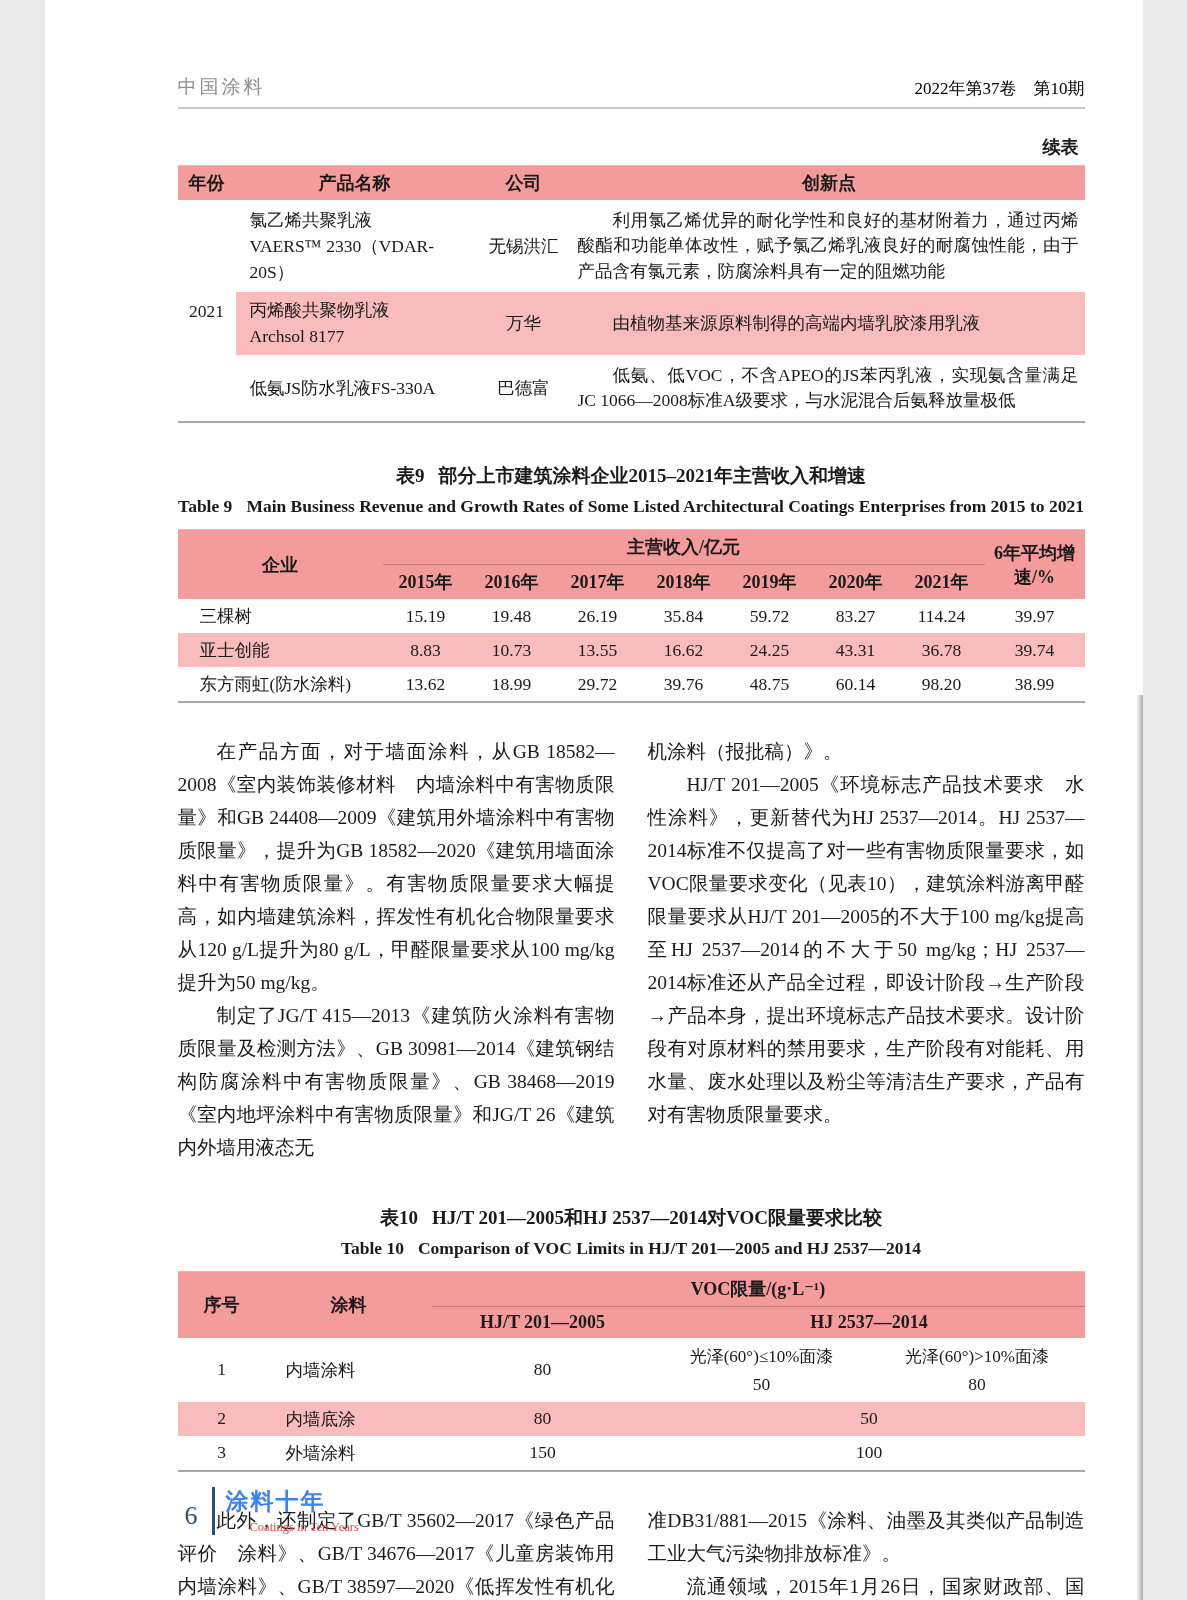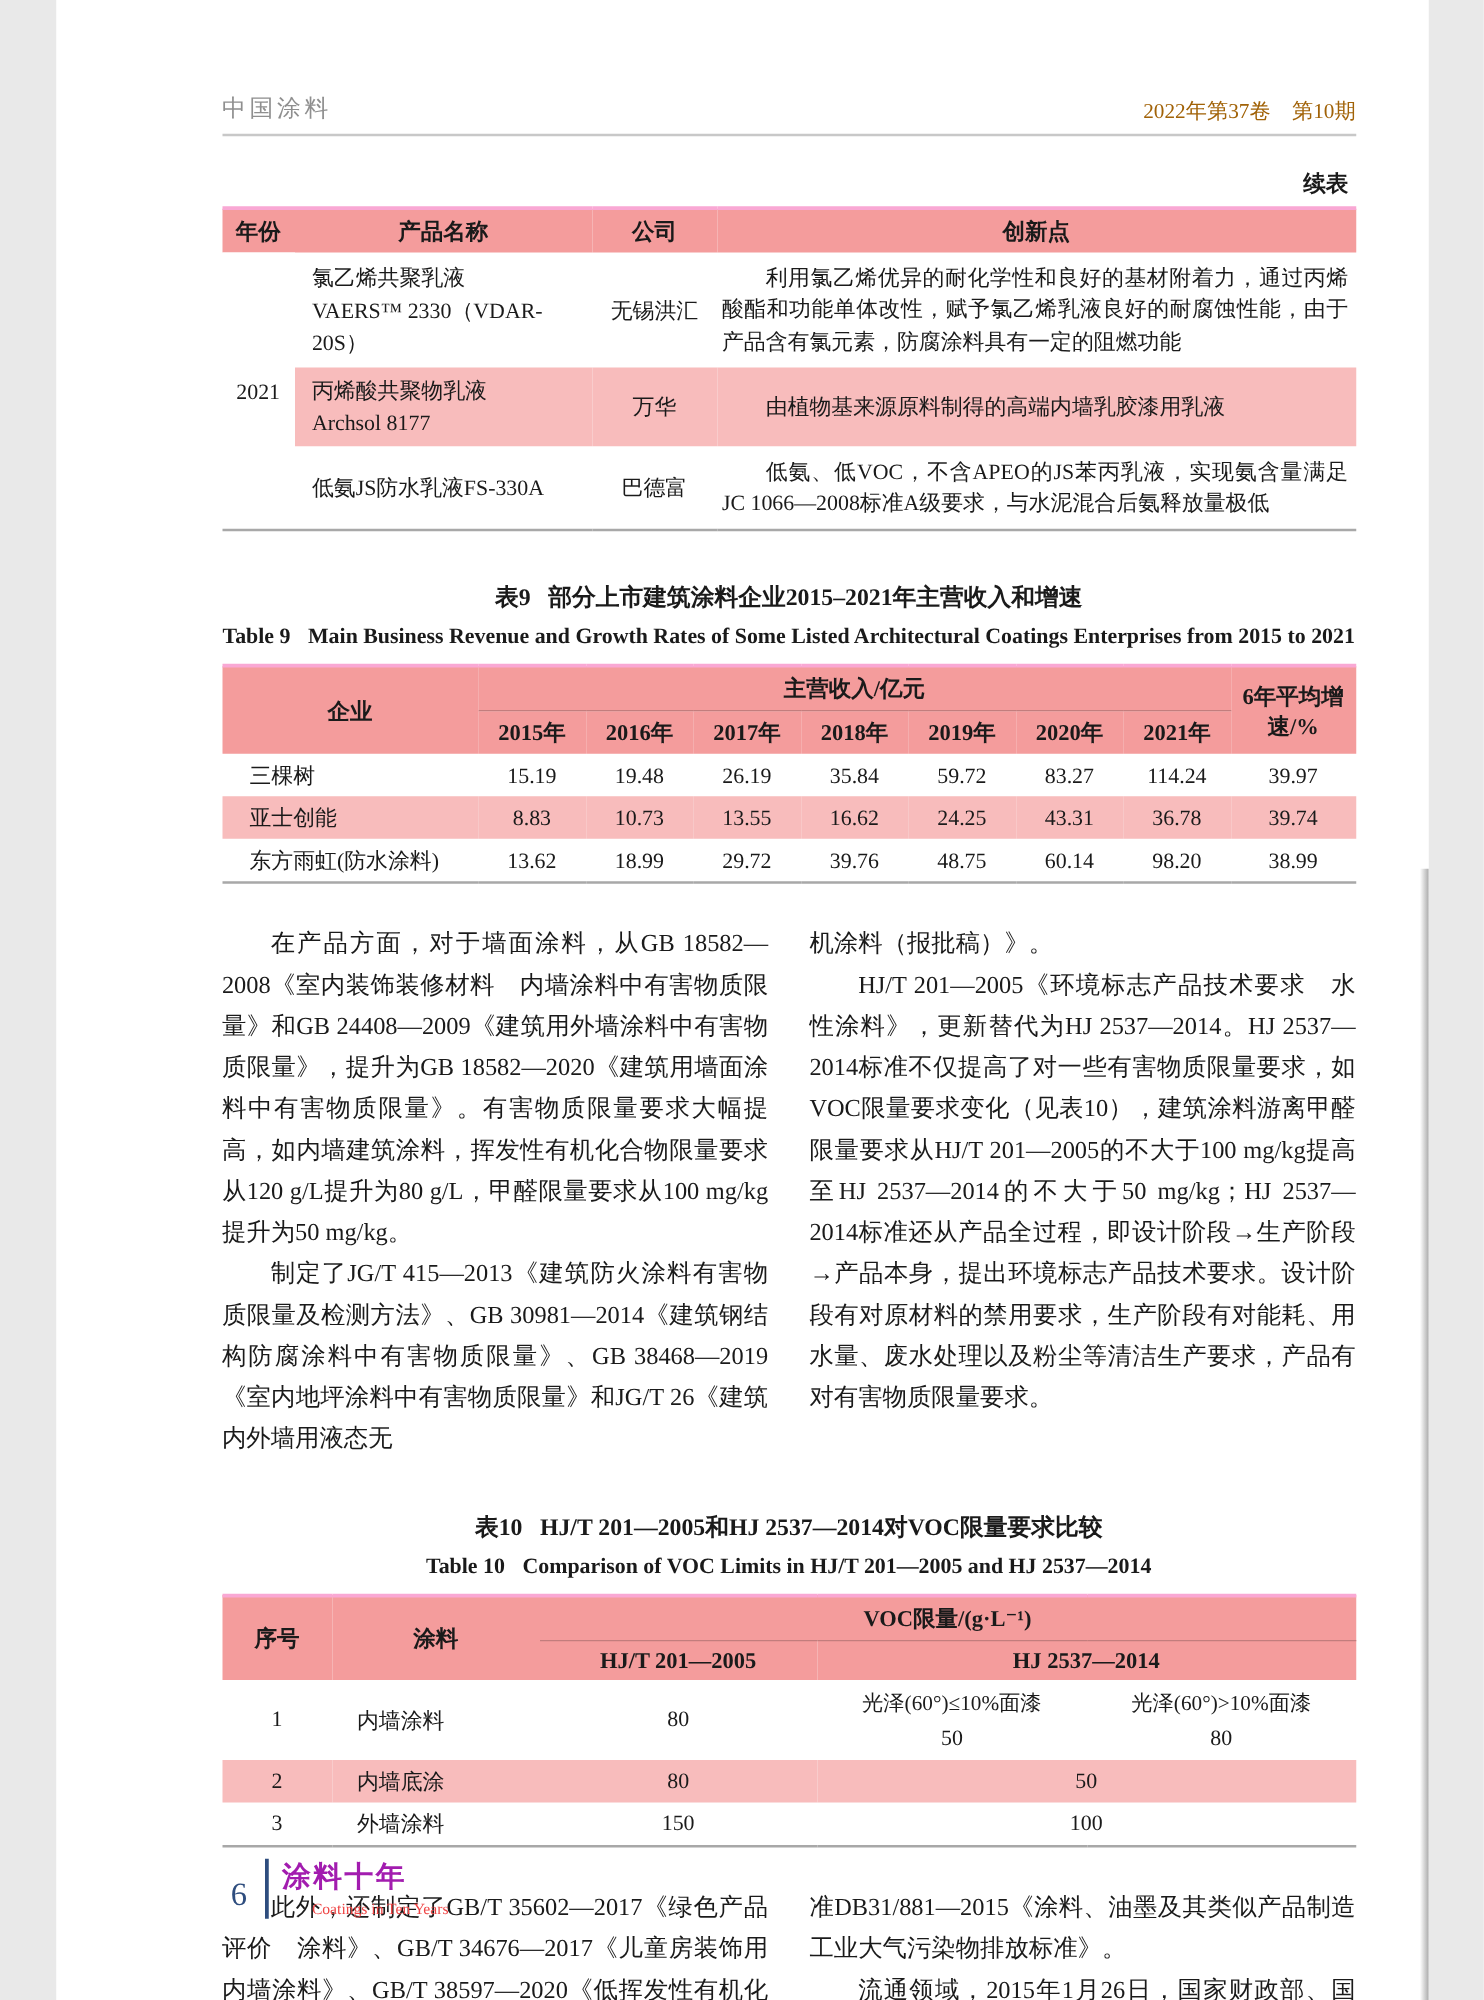--- a/index.html
+++ b/index.html
@@ -8,29 +8,29 @@
     width:1098px; height:1600px; margin:0 auto; position:relative;
     background:#ffffff; overflow:hidden;
     font-family:"Liberation Serif","DejaVu Serif",serif; color:#1a1a1a;
   }
   .content { position:absolute; left:133px; top:0; width:907px; }
 
   
   .pagehead { display:flex; justify-content:space-between; align-items:flex-end;
     padding-top:74px; padding-bottom:7px; border-bottom:2px solid #c8c8c8; }
   .journal { color:#8f8f8f; font-size:19px; letter-spacing:3px; }
-  .issue { color:#a16207; font-size:17px; }
+  .issue { color:#000000; font-size:17px; }
 
   .cont-note { text-align:right; font-weight:700; font-size:18px; margin:26px 6px 6px 0; }
 
   
   table { border-collapse:collapse; width:100%; }
   .tbl { border-bottom:2px solid #a8a8a8; }
   .tbl thead th { background:#f49c9c; font-weight:700; font-size:18px; padding:5px 4px; }
-  .tbl thead { border-top:3px solid #f9a8d4; }
+  .tbl thead { border-top:1px solid #f9a8d4; }
   .tbl td { font-size:17.5px; padding:5px 8px; vertical-align:middle; }
   .pink td { background:#f8bcbc; }
   .cell-center { text-align:center; }
   .cell-left { text-align:left; }
 
   
   .tbl-products td { line-height:1.5; }
   .tbl-products .innov { text-align:justify; text-indent:2em; line-height:1.45; padding:8px 6px 8px 4px; }
   .tbl-products .prod { padding-left:14px; }
   .yearcell { background:#fff !important; text-align:center; }
@@ -63,21 +63,21 @@
   .tbl-voc .coat { text-align:left; padding-left:20px; }
   .tbl-voc .glosscell { padding:7px 4px; }
   .tbl-voc .gloss-label { font-size:17px; }
   .tbl-voc .gloss-val { margin-top:6px; }
 
   
   .pagefoot { position:absolute; left:140px; top:1486px; display:flex; align-items:center; }
   .page-num { font-size:26px; color:#2e4d7e; margin-right:14px; padding-top:10px; }
   .foot-bar { width:3px; height:48px; background:#2e4d7e; margin-right:11px; }
   .foot-text { display:flex; flex-direction:column; }
-  .foot-zh { font-size:23px; font-weight:700; color:#a21caf; letter-spacing:2px;
+  .foot-zh { font-size:23px; font-weight:700; color:#3b82f6; letter-spacing:2px;
     font-family:"Liberation Sans","DejaVu Sans",sans-serif; }
   .foot-en { font-size:12.5px; color:#ef4444; margin-top:3px;margin-left:24px; }
 
   
   .scan-edge { position:absolute; right:0; top:695px; width:7px; height:905px;
     background:linear-gradient(to left, #ababab, rgba(185,185,185,0)); }
 </style>
 </head>
 <body>
 

